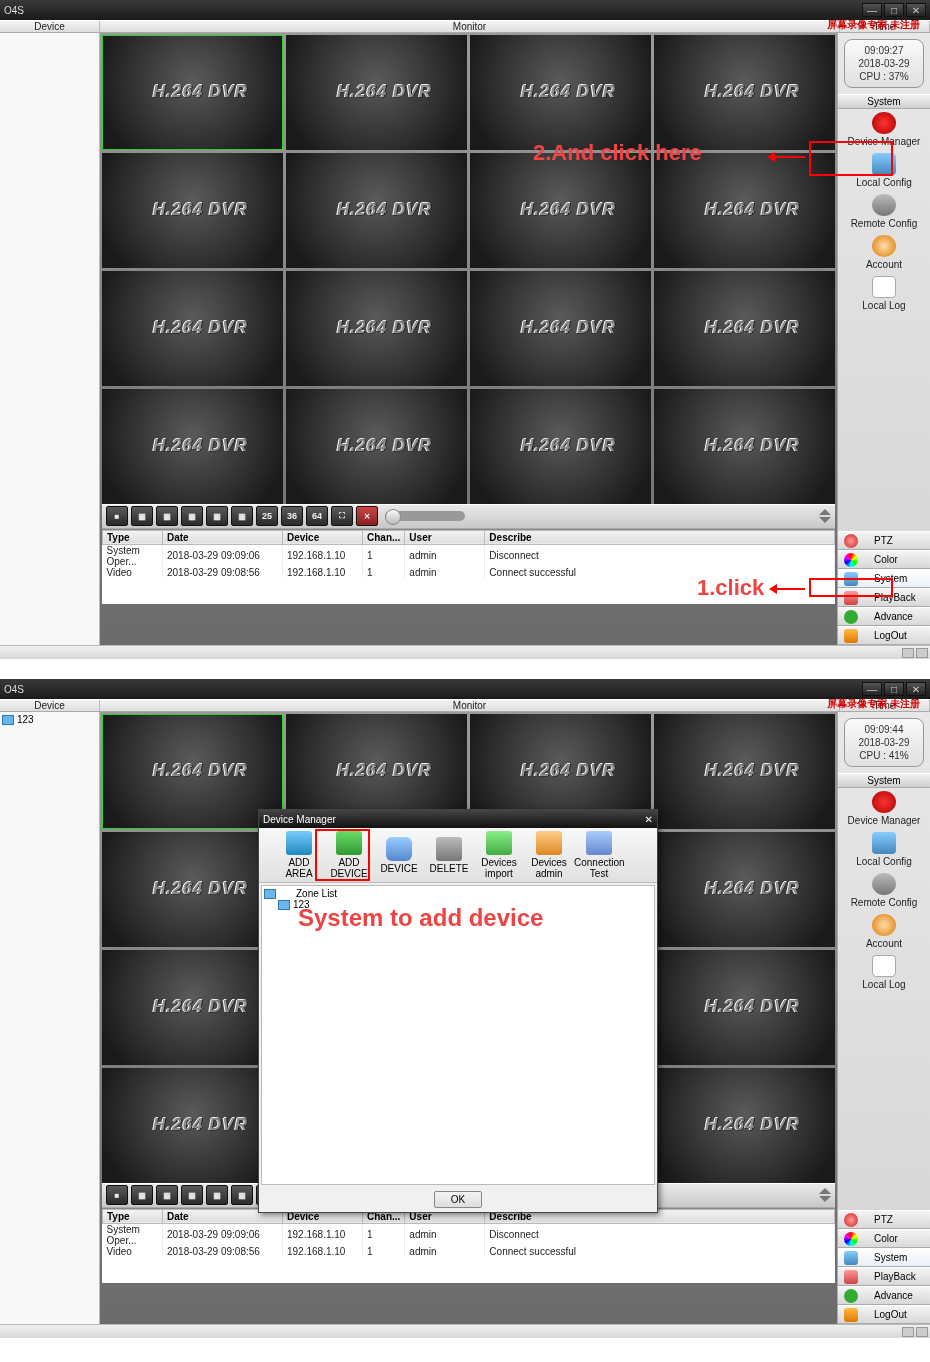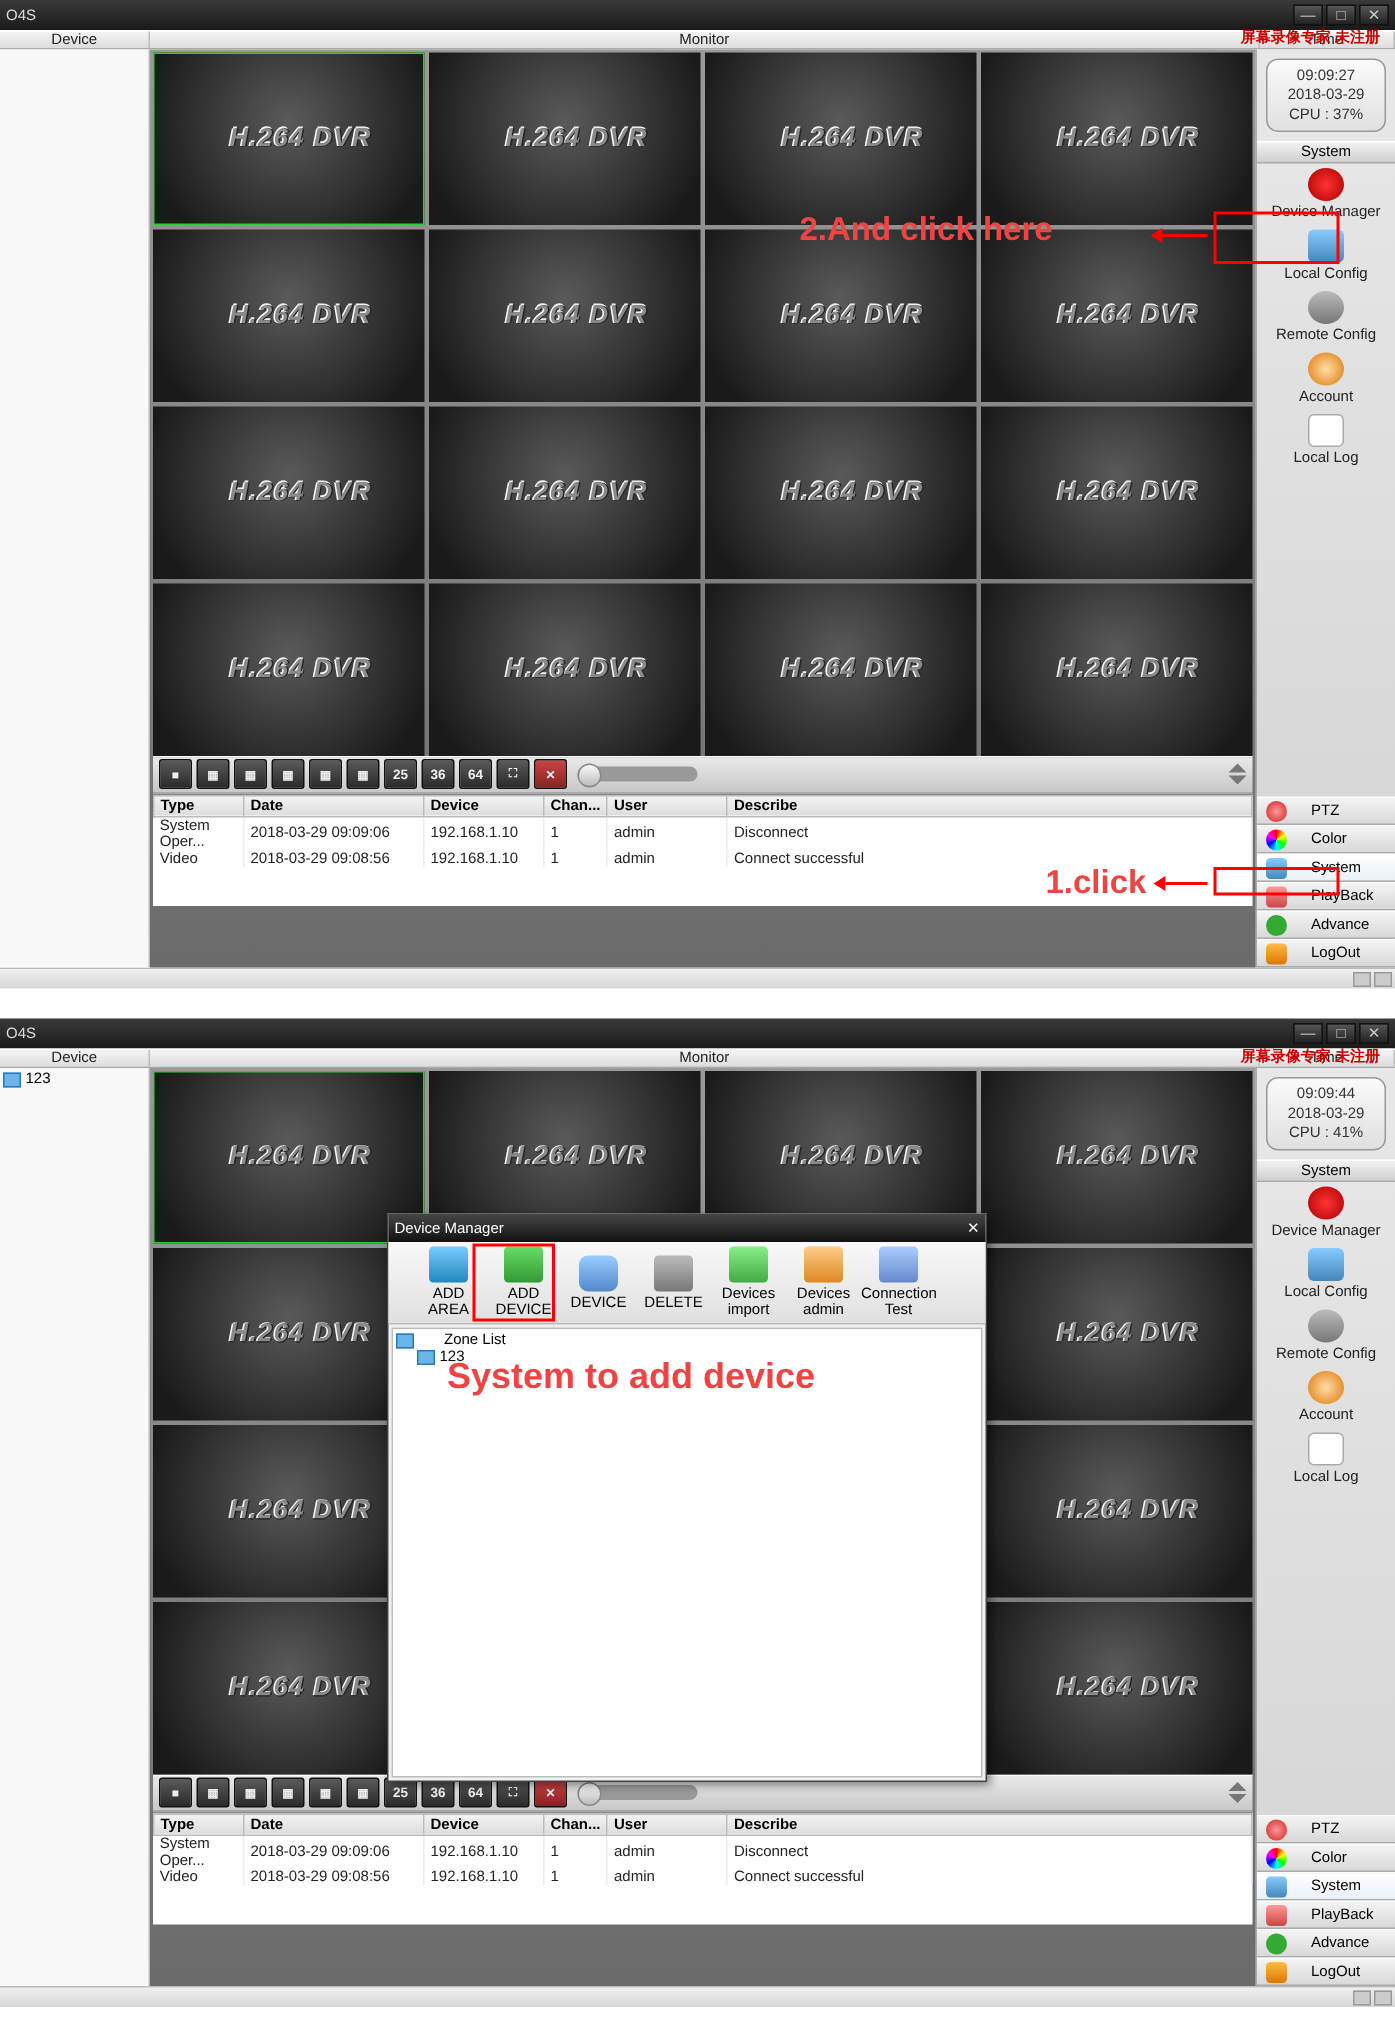--- a/index.html
+++ b/index.html
@@ -435,17 +435,20 @@
     <div class="dlg-body" style="height:300px;">
       <div style="display:flex;align-items:center;gap:20px;">
         <span class="tree-ic"></span>
         <span>Zone List</span>
       </div>
       <div style="display:flex;align-items:center;gap:3px;padding-left:14px;">
         <span class="tree-ic"></span>
         <span>123</span>
       </div>
     </div>
+    <div class="dlg-foot">
+      <button>OK</button>
+    </div>
   </div>
 
   <div class="box-red" style="left:315px; top:150px; width:55px; height:52px;"></div>
   <div class="anno" style="left:298px; top:225px; font-size:24px;">System to add device</div>
 </div>
 
 </body></html>

